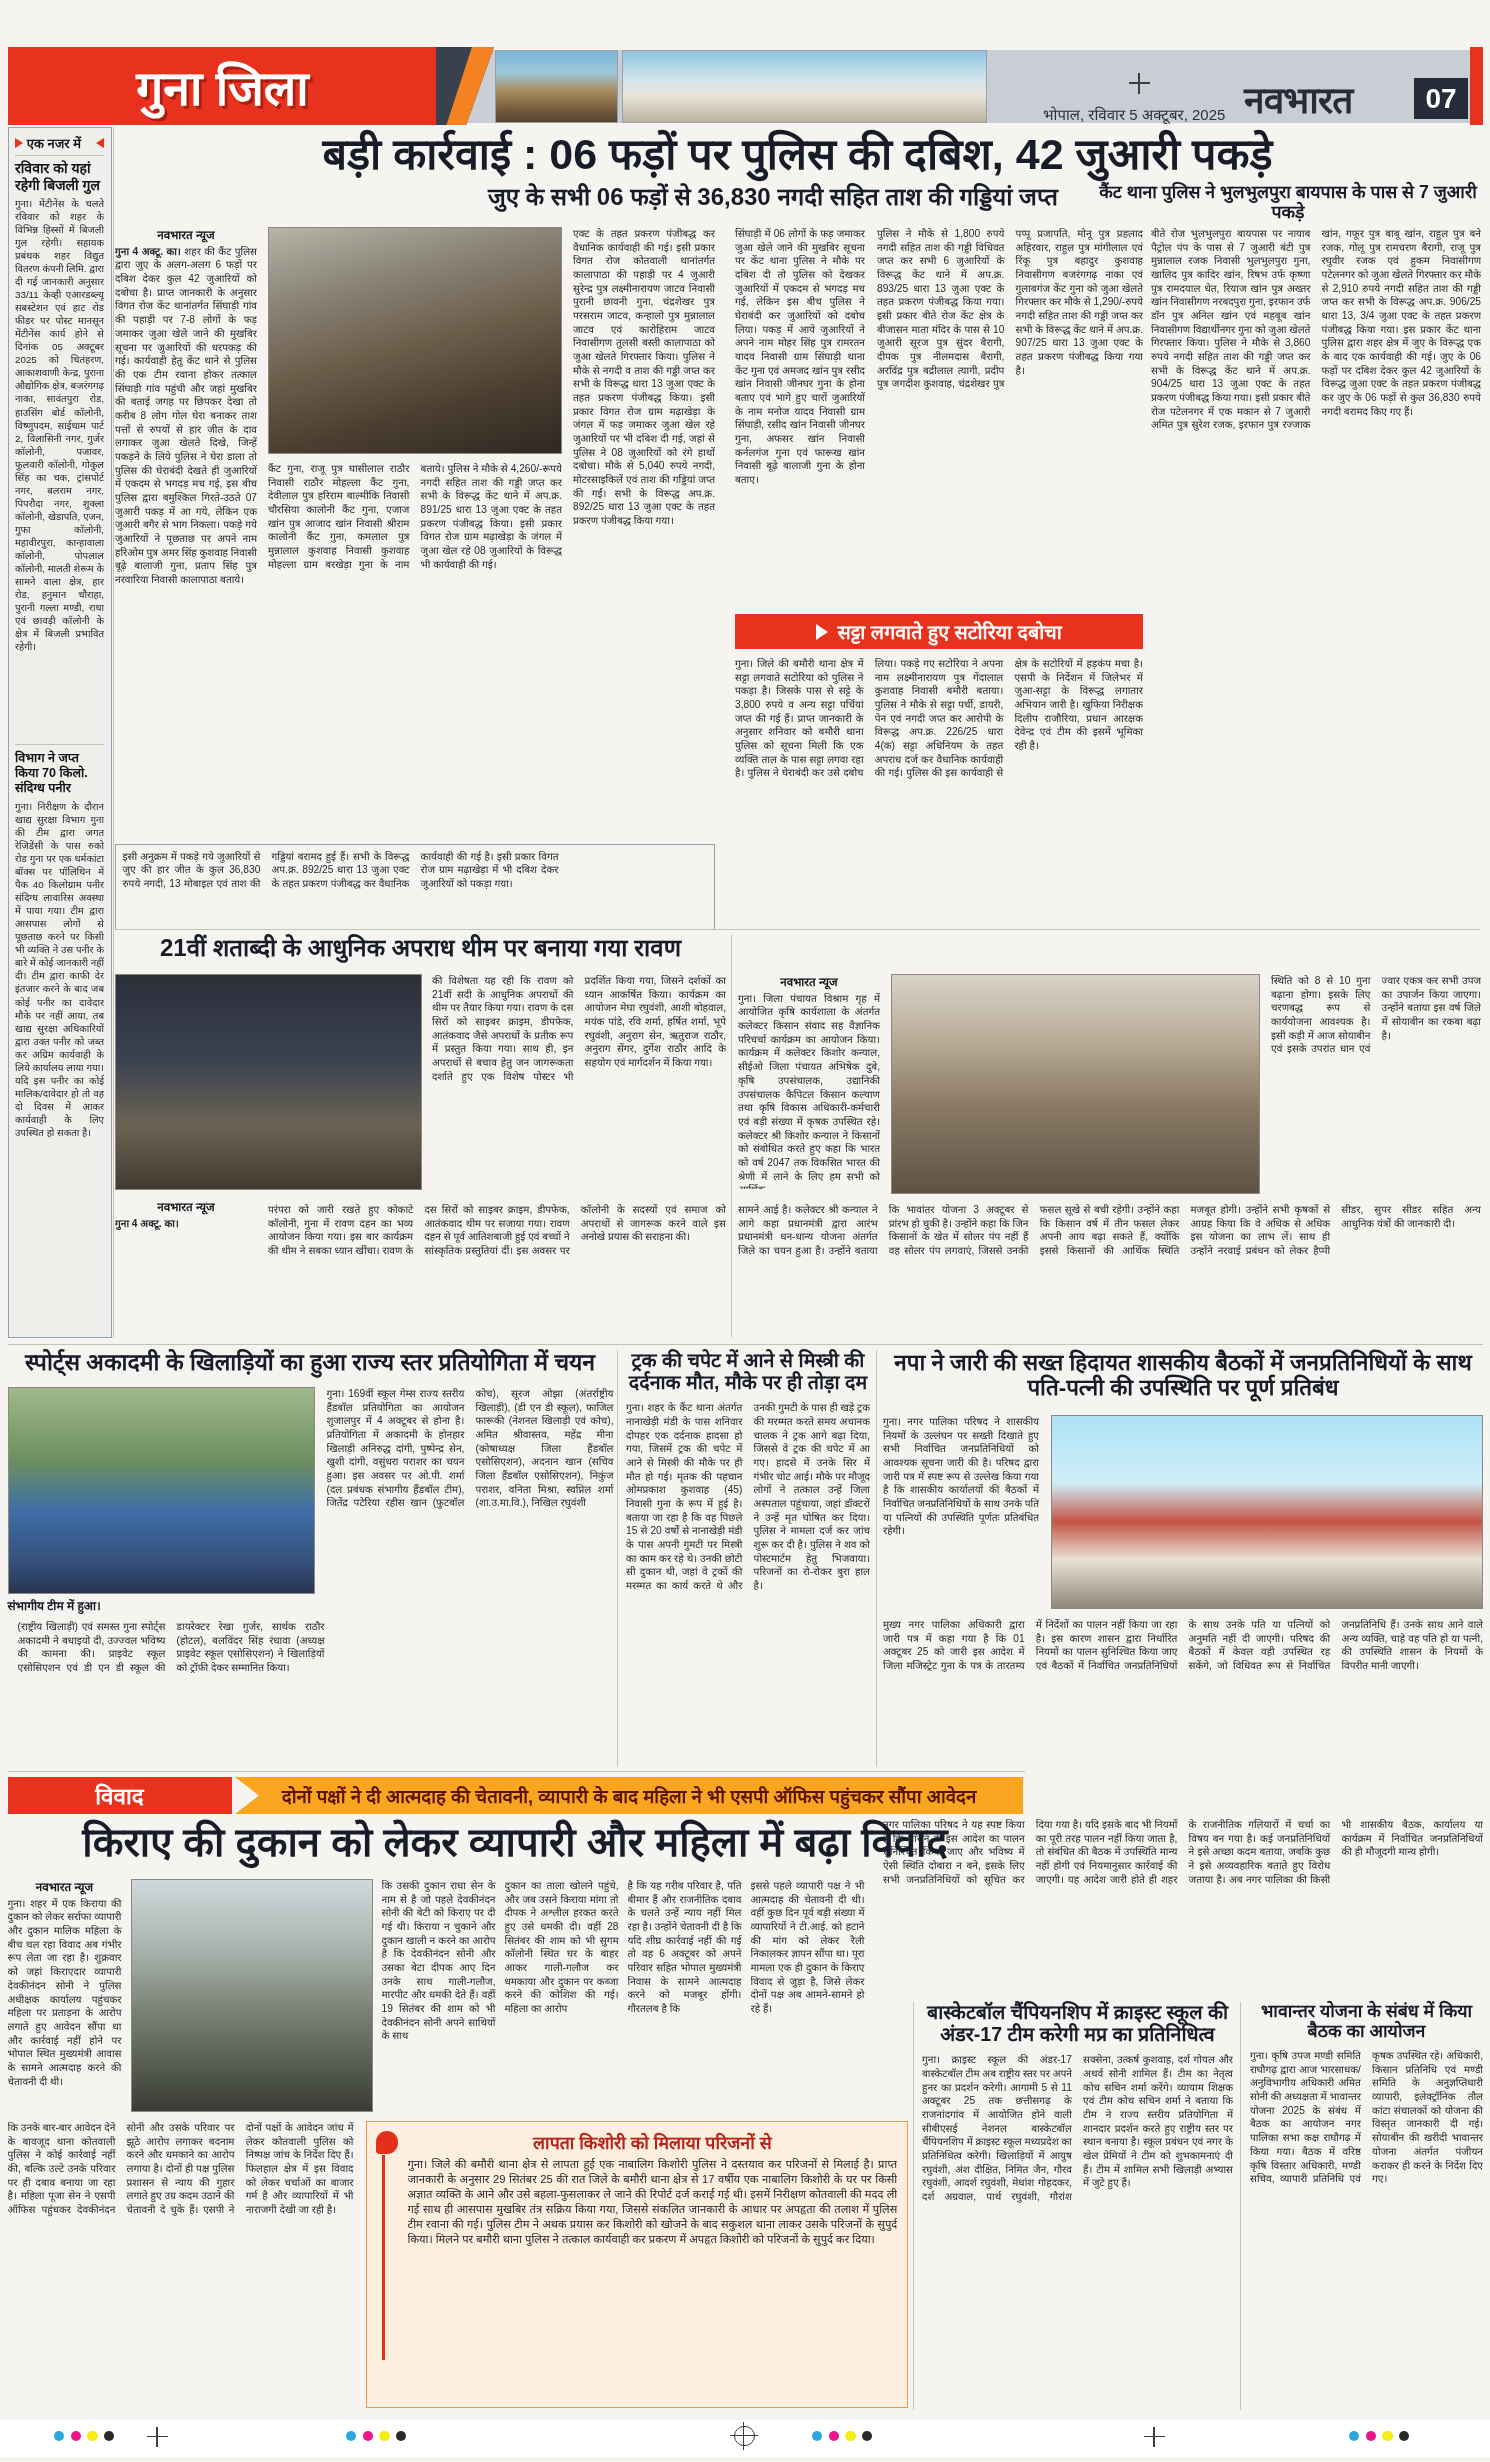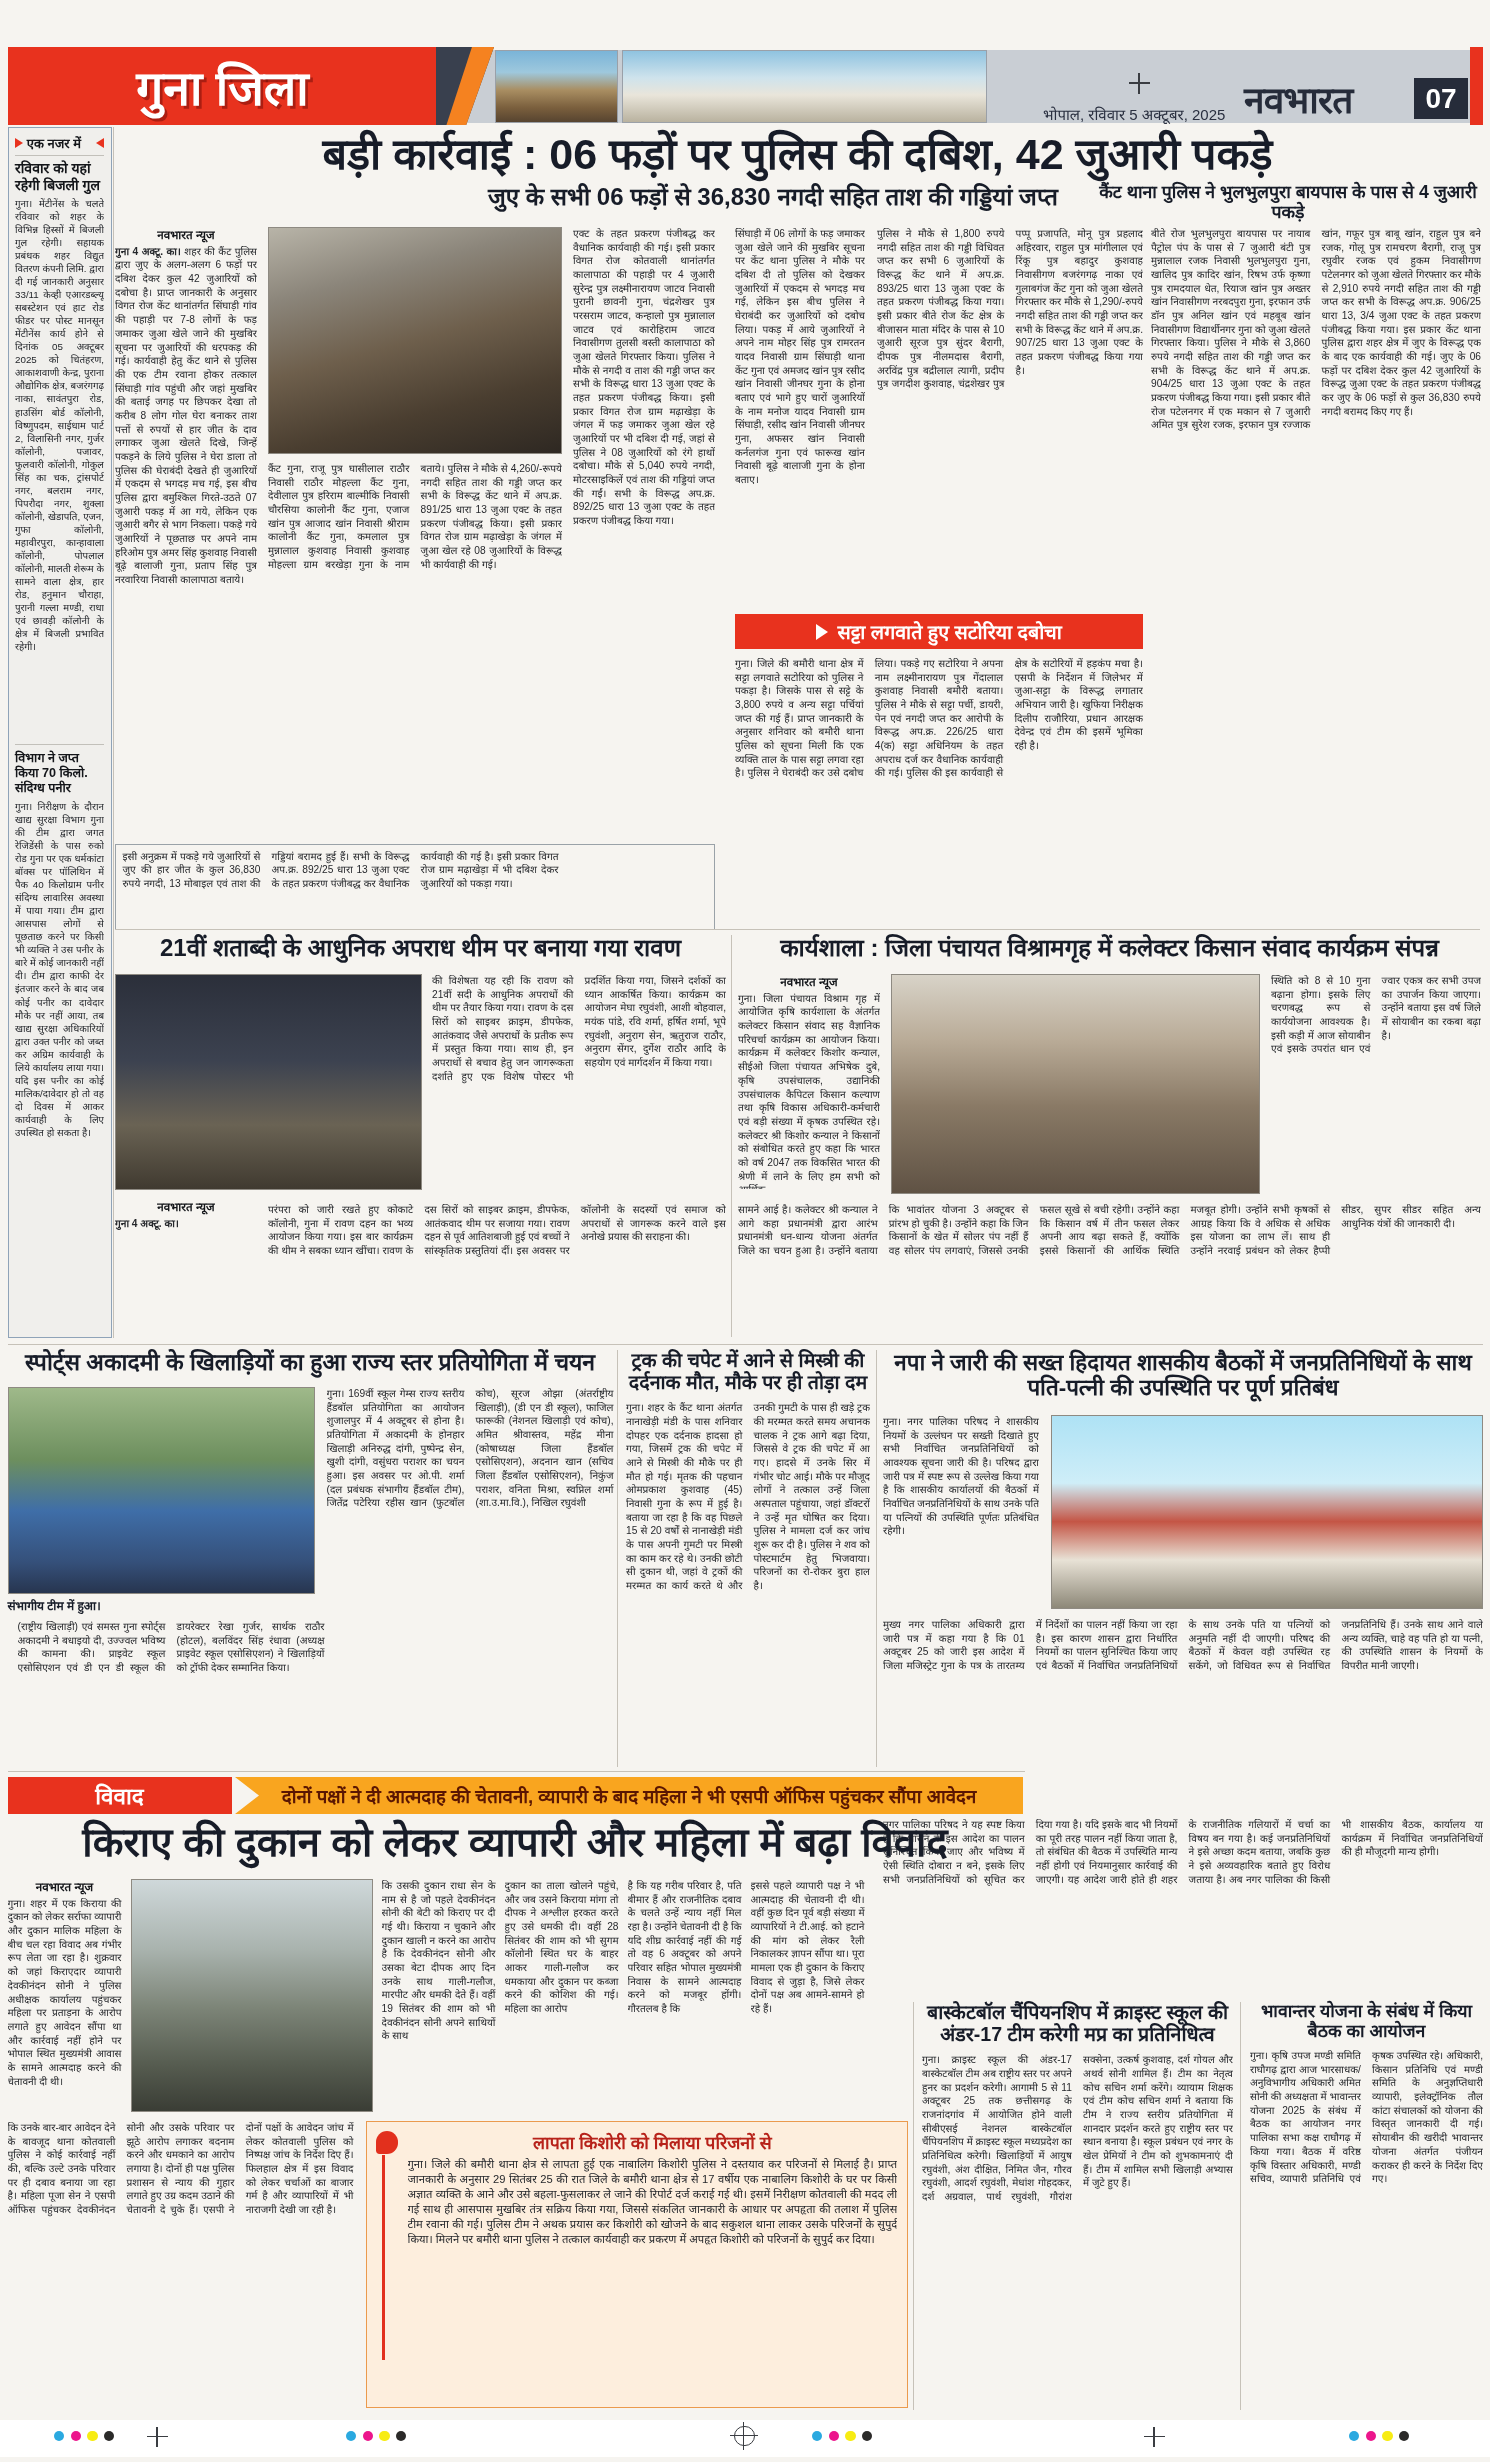--- a/index.html
+++ b/index.html
@@ -104,21 +104,21 @@
     <div class="sb-title">रविवार को यहां रहेगी बिजली गुल</div>
     <div class="sb-body" style="height:540px;overflow:hidden;">गुना। मेंटीनेंस के चलते रविवार को शहर के विभिन्न हिस्सों में बिजली गुल रहेगी। सहायक प्रबंधक शहर विद्युत वितरण कंपनी लिमि. द्वारा दी गई जानकारी अनुसार 33/11 केव्ही एआरडब्ल्यू सबस्टेशन एवं हाट रोड फीडर पर पोस्ट मानसून मेंटीनेंस कार्य होने से दिनांक 05 अक्टूबर 2025 को चितंहरण, आकाशवाणी केन्द्र, पुराना औद्योगिक क्षेत्र, बजरंगगढ़ नाका, सावंतपुरा रोड, हाउसिंग बोर्ड कॉलोनी, विष्णुपदम, साईधाम पार्ट 2, विलासिनी नगर, गुर्जर कॉलोनी, पजावर, फुलवारी कॉलोनी, गोकुल सिंह का चक, ट्रांसपोर्ट नगर, बलराम नगर, पिपरौदा नगर, शुक्ला कॉलोनी, खेडापति, एजन, गुफा कॉलोनी, महावीरपुरा, कान्हावाला कॉलोनी, पोपलाल कॉलोनी, मालती शेरूम के सामने वाला क्षेत्र, हार रोड, हनुमान चौराहा, पुरानी गल्ला मण्डी, राधा एवं छावड़ी कॉलोनी के क्षेत्र में बिजली प्रभावित रहेगी।</div>
     <div class="sb-div"></div>
     <div class="sb-title" style="font-size:12.6px;">विभाग ने जप्त किया 70 किलो. संदिग्ध पनीर</div>
     <div class="sb-body" style="height:522px;overflow:hidden;">गुना। निरीक्षण के दौरान खाद्य सुरक्षा विभाग गुना की टीम द्वारा जगत रेजिडेंसी के पास रुको रोड गुना पर एक धर्मकांटा बॉक्स पर पॉलिथिन में पैक 40 किलोग्राम पनीर संदिग्ध लावारिस अवस्था में पाया गया। टीम द्वारा आसपास लोगों से पूछताछ करने पर किसी भी व्यक्ति ने उस पनीर के बारे में कोई जानकारी नहीं दी। टीम द्वारा काफी देर इंतजार करने के बाद जब कोई पनीर का दावेदार मौके पर नहीं आया, तब खाद्य सुरक्षा अधिकारियों द्वारा उक्त पनीर को जब्त कर अग्रिम कार्यवाही के लिये कार्यालय लाया गया। यदि इस पनीर का कोई मालिक/दावेदार हो तो वह दो दिवस में आकर कार्यवाही के लिए उपस्थित हो सकता है।</div>
   </div>
   <div class="abs vr" style="left:113px;top:127px;height:1211px;"></div>
 
   <div class="abs h" style="left:115px;top:130px;width:1365px;font-size:43px;text-align:center;">बड़ी कार्रवाई : 06 फड़ों पर पुलिस की दबिश, 42 जुआरी पकड़े</div>
   <div class="abs h" style="left:115px;top:184px;width:931px;font-size:24px;text-align:right;margin-left:12px;">जुए के सभी 06 फड़ों से 36,830 नगदी सहित ताश की गड्डियां जप्त</div>
-  <div class="abs h" style="left:1099px;top:183px;width:378px;font-size:17.7px;text-align:center;">कैंट थाना पुलिस ने भुलभुलपुरा बायपास के पास से 4 जुआरी पकड़े</div>
+  <div class="abs h" style="left:1099px;top:183px;width:378px;font-size:17.7px;text-align:center;">कैंट थाना पुलिस ने भुलभुलपुरा बायपास के पास से 7 जुआरी पकड़े</div>
 
   <div class="abs" style="left:115px;top:227px;width:1365px;height:704px;">
 
     <div class="abs" style="left:0;top:0;width:142px;height:610px;">
       <p class="byline">नवभारत न्यूज</p>
       <div class="body" style="height:587px;">
         <b class="dl">गुना 4 अक्टू. का।</b>
         <span>शहर की कैंट पुलिस द्वारा जुए के अलग-अलग 6 फड़ों पर दबिश देकर कुल 42 जुआरियों को दबोचा है। प्राप्त जानकारी के अनुसार विगत रोज केंट थानांतर्गत सिंघाड़ी गांव की पहाड़ी पर 7-8 लोगों के फड़ जमाकर जुआ खेले जाने की मुखबिर सूचना पर जुआरियों की धरपकड़ की गई। कार्यवाही हेतु केंट थाने से पुलिस की एक टीम रवाना होकर तत्काल सिंघाड़ी गांव पहुंची और जहां मुखबिर की बताई जगह पर छिपकर देखा तो करीब 8 लोग गोल घेरा बनाकर ताश पत्तों से रुपयों से हार जीत के दाव लगाकर जुआ खेलते दिखे, जिन्हें पकड़ने के लिये पुलिस ने घेरा डाला तो पुलिस की घेराबंदी देखते ही जुआरियों में एकदम से भगदड़ मच गई, इस बीच पुलिस द्वारा बमुश्किल गिरते-उठते 07 जुआरी पकड़ में आ गये, लेकिन एक जुआरी बगैर से भाग निकला। पकड़े गये जुआरियों ने पूछताछ पर अपने नाम हरिओम पुत्र अमर सिंह कुशवाह निवासी बूढ़े बालाजी गुना, प्रताप सिंह पुत्र नरवारिया निवासी कालापाठा बताये।</span>
       </div>
     </div>
@@ -148,21 +148,20 @@
     <div class="abs photo ph-ravan" style="left:0;top:39px;width:307px;height:216px;"></div>
     <div class="abs body cols2" style="left:317px;top:39px;width:294px;height:216px;">की विशेषता यह रही कि रावण को 21वीं सदी के आधुनिक अपराधों की थीम पर तैयार किया गया। रावण के दस सिरों को साइबर क्राइम, डीपफेक, आतंकवाद जैसे अपराधों के प्रतीक रूप में प्रस्तुत किया गया। साथ ही, इन अपराधों से बचाव हेतु जन जागरूकता दर्शाते हुए एक विशेष पोस्टर भी प्रदर्शित किया गया, जिसने दर्शकों का ध्यान आकर्षित किया। कार्यक्रम का आयोजन मेघा रघुवंशी, आशी बोहवाल, मयंक पांडे, रवि शर्मा, हर्षित शर्मा, भूपे रघुवंशी, अनुराग सेन, ऋतुराज राठौर, अनुराग सेंगर, दुर्गेश राठौर आदि के सहयोग एवं मार्गदर्शन में किया गया।</div>
     <div class="abs" style="left:0;top:264px;width:142px;">
       <p class="byline">नवभारत न्यूज</p>
       <div class="body" style="height:110px;"><b class="dl">गुना 4 अक्टू. का।</b></div>
     </div>
     <div class="abs body cols3" style="left:153px;top:268px;width:458px;height:132px;">परंपरा को जारी रखते हुए कोकाटे कॉलोनी, गुना में रावण दहन का भव्य आयोजन किया गया। इस बार कार्यक्रम की थीम ने सबका ध्यान खींचा। रावण के दस सिरों को साइबर क्राइम, डीपफेक, आतंकवाद थीम पर सजाया गया। रावण दहन से पूर्व आतिशबाजी हुई एवं बच्चों ने सांस्कृतिक प्रस्तुतियां दीं। इस अवसर पर कॉलोनी के सदस्यों एवं समाज को अपराधों से जागरूक करने वाले इस अनोखे प्रयास की सराहना की।</div>
   </div>
 
   <div class="abs" style="left:738px;top:935px;width:743px;height:404px;">
-    <div class="h" style="font-size:24px;text-align:center;">कार्यशाला : जिला पंचायत विश्रामगृह में कलेक्टर किसान संवाद कार्यक्रम संपन्न</div>
     <div class="abs" style="left:0;top:39px;width:142px;">
       <p class="byline">नवभारत न्यूज</p>
       <div class="body" style="height:197px;">गुना। जिला पंचायत विश्राम गृह में आयोजित कृषि कार्यशाला के अंतर्गत कलेक्टर किसान संवाद सह वैज्ञानिक परिचर्चा कार्यक्रम का आयोजन किया। कार्यक्रम में कलेक्टर किशोर कन्याल, सीईओ जिला पंचायत अभिषेक दुबे, कृषि उपसंचालक, उद्यानिकी उपसंचालक कैपिटल किसान कल्याण तथा कृषि विकास अधिकारी-कर्मचारी एवं बड़ी संख्या में कृषक उपस्थित रहे। कलेक्टर श्री किशोर कन्याल ने किसानों को संबोधित करते हुए कहा कि भारत को वर्ष 2047 तक विकसित भारत की श्रेणी में लाने के लिए हम सभी को आर्थिक</div>
     </div>
     <div class="abs photo ph-work" style="left:153px;top:39px;width:369px;height:220px;"></div>
     <div class="abs body" style="left:533px;top:39px;width:210px;height:220px;column-count:2;column-gap:11.2px;">स्थिति को 8 से 10 गुना बढ़ाना होगा। इसके लिए चरणबद्ध रूप से कार्ययोजना आवश्यक है। इसी कड़ी में आज सोयाबीन एवं इसके उपरांत धान एवं ज्वार एकत्र कर सभी उपज का उपार्जन किया जाएगा। उन्होंने बताया इस वर्ष जिले में सोयाबीन का रकबा बढ़ा है।</div>
     <div class="abs body cols5" style="left:0;top:268px;width:743px;height:132px;">सामने आई है। कलेक्टर श्री कन्याल ने आगे कहा प्रधानमंत्री द्वारा आरंभ प्रधानमंत्री धन-धान्य योजना अंतर्गत जिले का चयन हुआ है। उन्होंने बताया कि भावांतर योजना 3 अक्टूबर से प्रांरभ हो चुकी है। उन्होंने कहा कि जिन किसानों के खेत में सोलर पंप नहीं हैं वह सोलर पंप लगवाएं, जिससे उनकी फसल सूखे से बची रहेगी। उन्होंने कहा कि किसान वर्ष में तीन फसल लेकर अपनी आय बढ़ा सकते हैं, क्योंकि इससे किसानों की आर्थिक स्थिति मजबूत होगी। उन्होंने सभी कृषकों से आग्रह किया कि वे अधिक से अधिक इस योजना का लाभ लें। साथ ही उन्होंने नरवाई प्रबंधन को लेकर हैप्पी सीडर, सुपर सीडर सहित अन्य आधुनिक यंत्रों की जानकारी दी।</div>
   </div>
 
   <div class="abs hr" style="left:7.5px;top:1344px;width:1475px;"></div>

